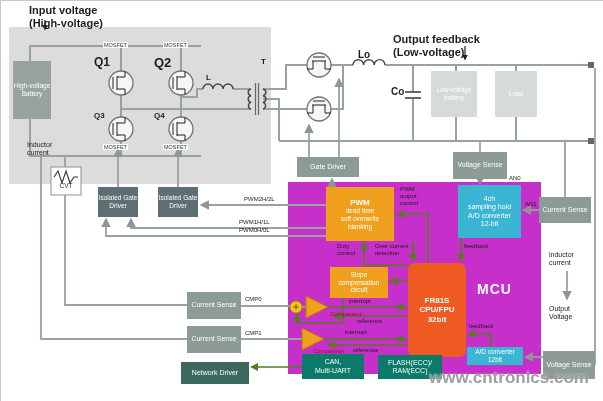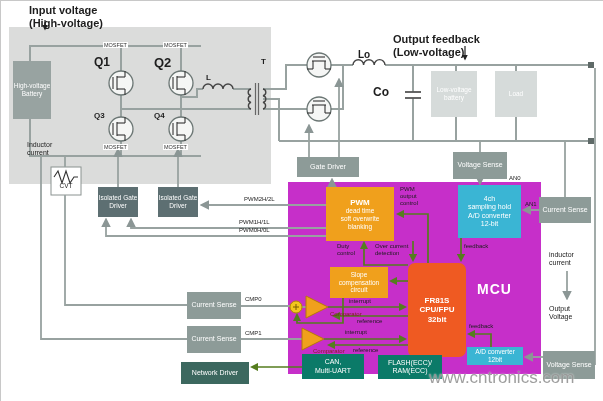--- a/index.html
+++ b/index.html
@@ -14,21 +14,21 @@
   .faded{background:#d6dbda;color:#fff;font-size:6.5px;}
   .ndgreen{background:#3c685f;}
   .hvb{background:#98a3a1;font-size:6.5px;}
   .bt{font-weight:bold;font-size:8px;}
   .lbl{position:absolute;z-index:3;font-size:6px;color:#1d1d1d;line-height:1.15;white-space:nowrap;}
   .lbl span{display:block;}
   .bold{font-weight:bold;font-size:11px;}
   .comp-lbl{color:#7e1f1f;}
   .chip{background:#fff;padding:0 1px;font-size:5.5px;color:#333;}
   .mcu-label{position:absolute;z-index:3;color:#fff;font-weight:bold;font-size:14px;letter-spacing:1px;}
-  .watermark{position:absolute;z-index:9;font-size:17px;font-weight:normal;color:rgba(145,145,145,.88);
+  .watermark{position:absolute;z-index:9;font-size:17px;font-weight:bold;color:rgba(145,145,145,.88);
              text-shadow:0 0 2px rgba(255,255,255,.8);}
 </style>
 </head>
 <body>
 
 <div class="stage">
 
 <svg class="wires" width="603" height="401" viewBox="0 0 603 401">
   <defs>
     <marker id="mg" viewBox="0 0 8 8" refX="6" refY="4" markerWidth="5.5" markerHeight="5.5" orient="auto-start-reverse">
@@ -252,21 +252,21 @@
 <div class="lbl bold" style="left:93px;top:110px;font-size:8px">Q3</div>
 <div class="lbl bold" style="left:153px;top:110px;font-size:8px">Q4</div>
 <div class="lbl chip" style="left:102px;top:41px">MOSFET</div>
 <div class="lbl chip" style="left:162px;top:41px">MOSFET</div>
 <div class="lbl chip" style="left:102px;top:143px">MOSFET</div>
 <div class="lbl chip" style="left:162px;top:143px">MOSFET</div>
 
 <div class="lbl bold" style="left:260px;top:56px;font-size:8px">T</div>
 <div class="lbl bold" style="left:205px;top:72px;font-size:8px">L</div>
 <div class="lbl bold" style="left:357px;top:48px;font-size:10px">Lo</div>
-<div class="lbl bold" style="left:372px;top:85px;font-size:12px">Co</div>
+<div class="lbl bold" style="left:390px;top:85px;font-size:10px">Co</div>
 <div class="lbl" style="left:26px;top:140px;font-size:7px">
   <span>Inductor</span>
   <span>current</span>
 </div>
 <div class="lbl" style="left:50px;top:181px;width:30px;text-align:center;font-size:6.5px">CVT</div>
 
 <div class="lbl" style="left:243px;top:195px">PWM2H/2L</div>
 <div class="lbl" style="left:238px;top:218px">PWM1H/1L</div>
 <div class="lbl" style="left:238px;top:226px">PWM0H/0L</div>
 <div class="lbl" style="left:244px;top:295px">CMP0</div>

